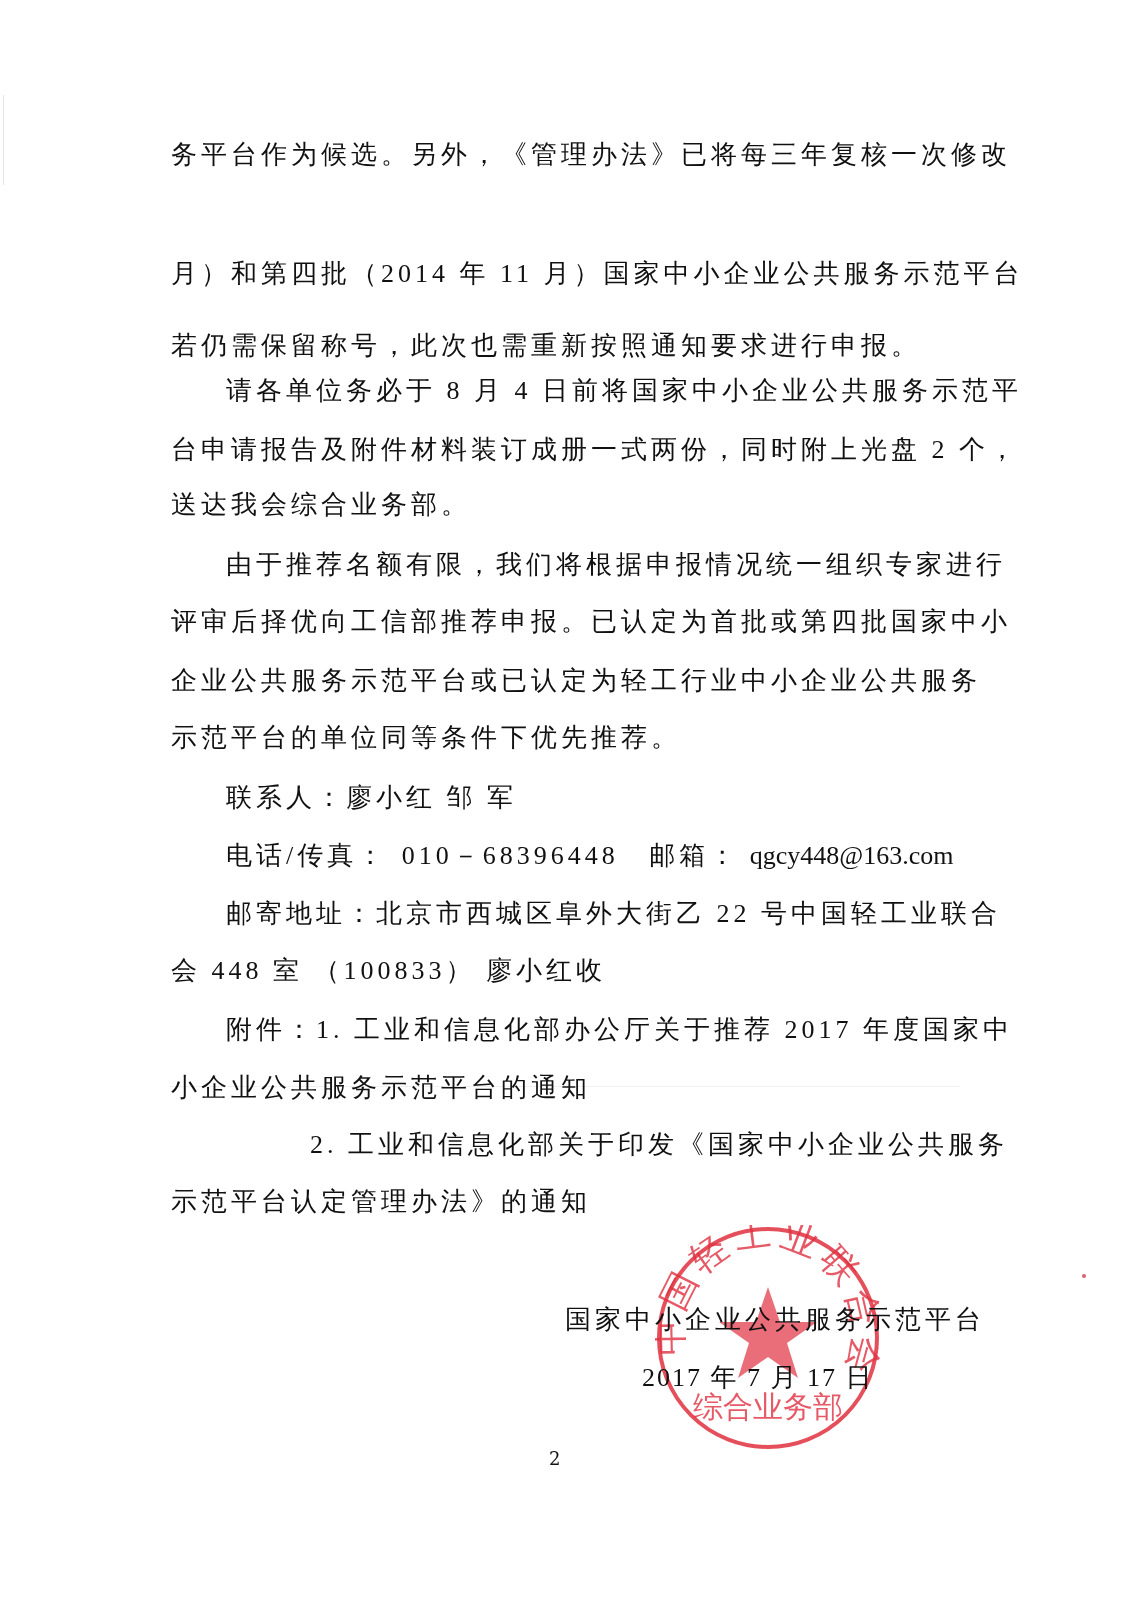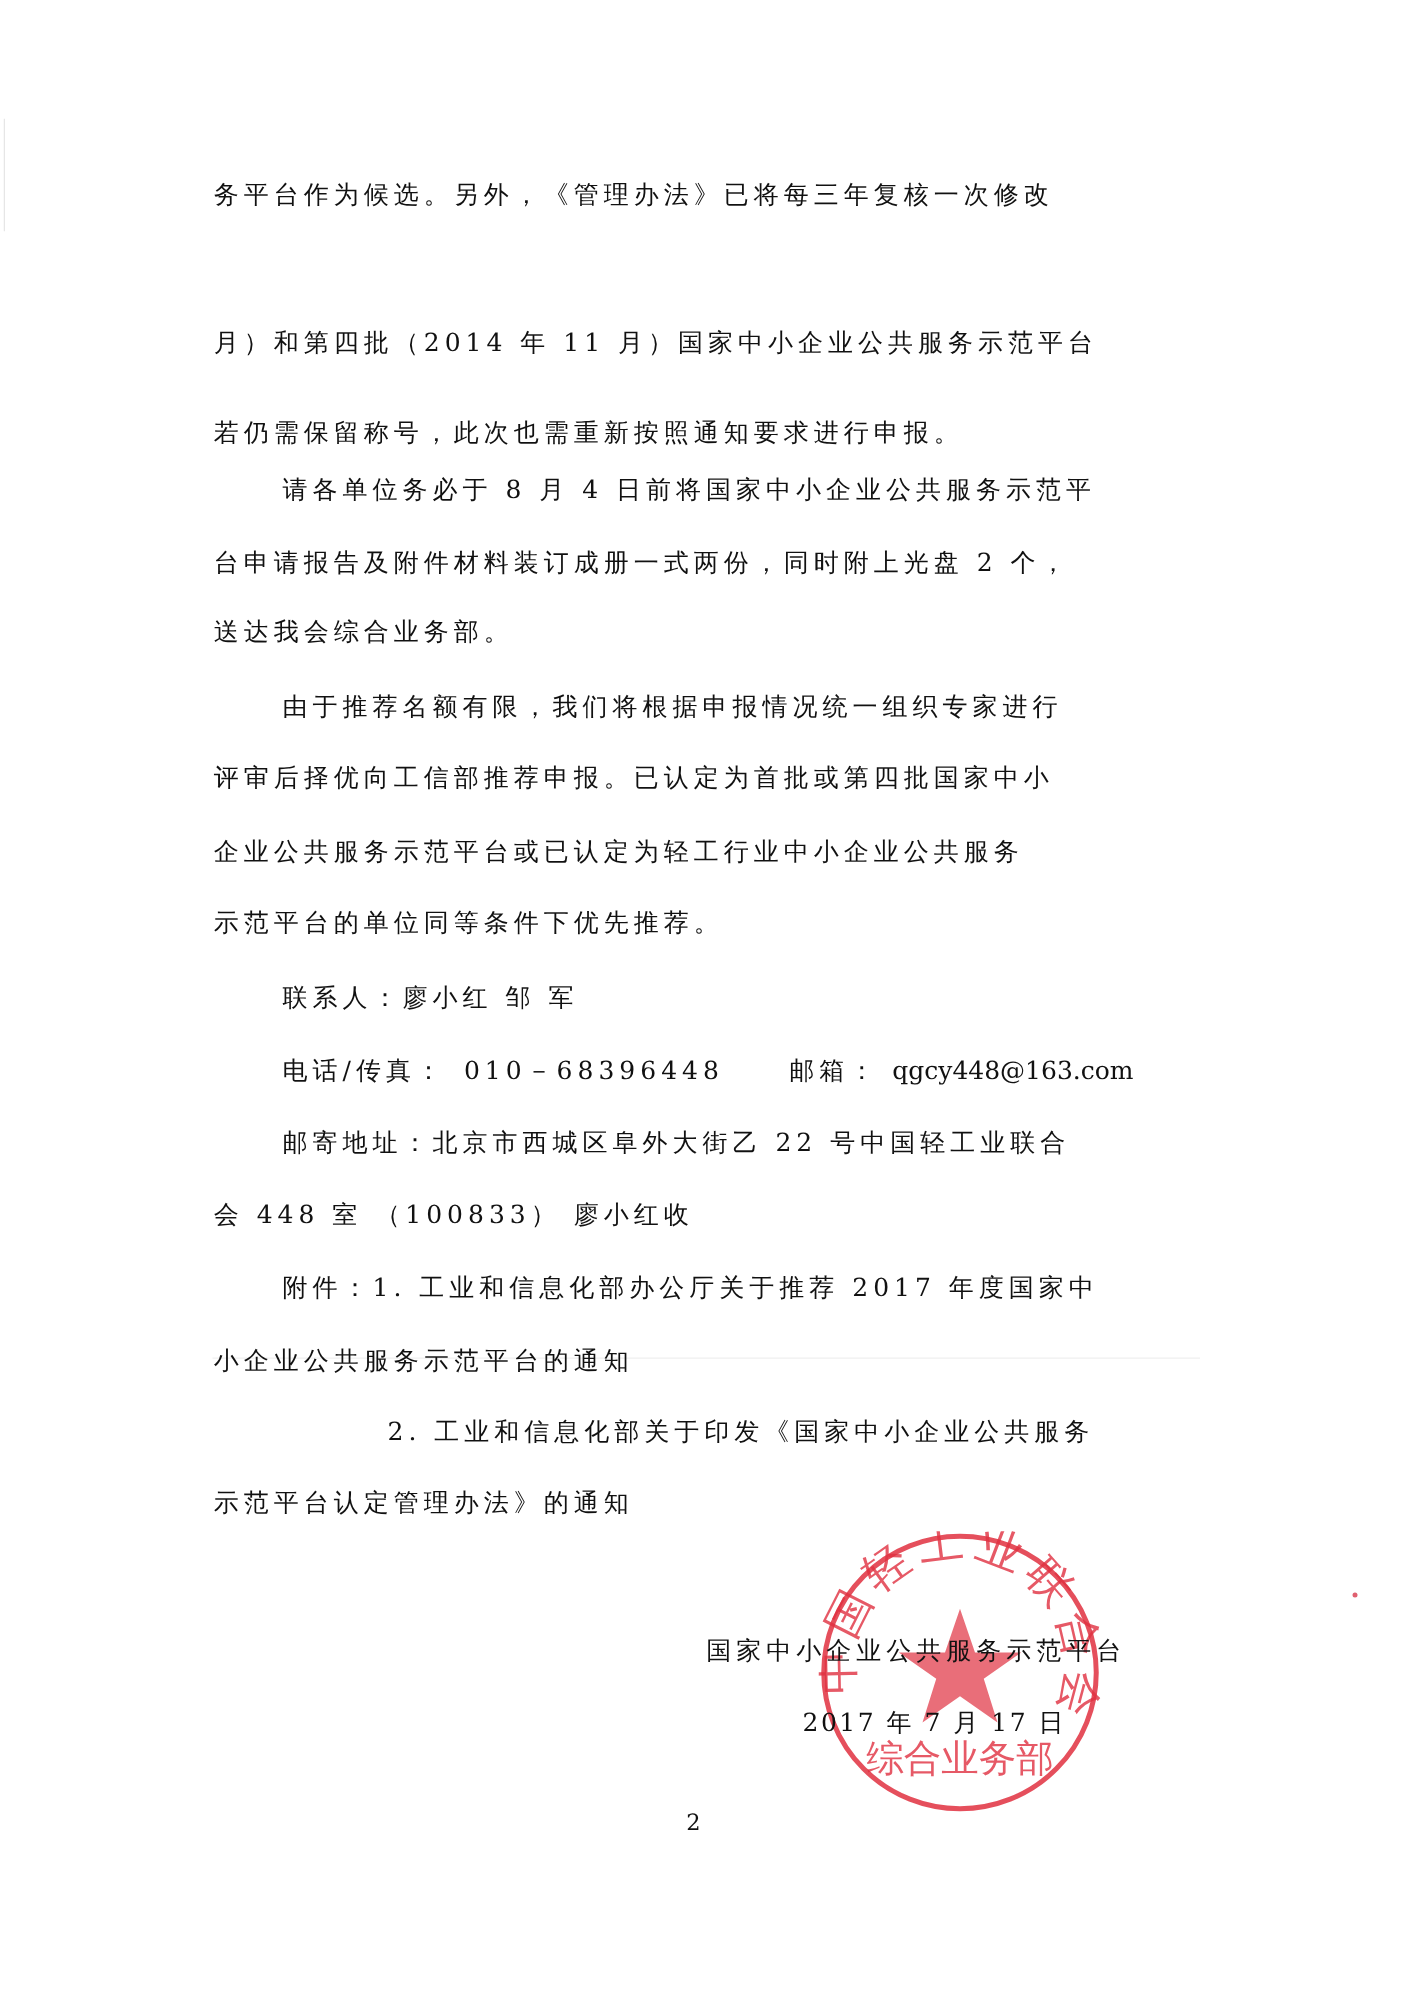--- a/index.html
+++ b/index.html
@@ -5,24 +5,25 @@
     html, body { margin: 0; padding: 0; background: #ffffff; }
     body {
       width: 1130px; height: 1600px; position: relative; overflow: hidden;
       font-family: "DejaVu Serif", "Liberation Serif", serif;
       color: #111111;
     }
     .page { position: absolute; left: 0; top: 0; width: 1130px; height: 1600px; }
     .line {
       position: absolute;
       left: 171px;
-      font-size: 20px;
+      font-size: 26px;
       line-height: 36px;
       letter-spacing: 4px;
       white-space: nowrap;
+      font-family: Liberation Serif, serif;
     }
     .indent { left: 226px; text-align: center; }
     .indent2 { left: 310px; }
     .sig { left: 565px; }
     .sig-date { left: 642px; text-align: right; }
     .page-num {
       position: absolute; left: 549px; top: 1448px;
       font-size: 18px; line-height: 22px;
     }
     .left-edge {
@@ -55,21 +56,21 @@
 
   <div class="line indent" style="top:547px">由于推荐名额有限，我们将根据申报情况统一组织专家进行</div>
   <div class="line" style="top:604px">评审后择优向工信部推荐申报。已认定为首批或第四批国家中小</div>
   <div class="line" style="top:663px">企业公共服务示范平台或已认定为轻工行业中小企业公共服务</div>
   <div class="line" style="top:720px">示范平台的单位同等条件下优先推荐。</div>
 
   <div class="line indent" style="top:780px">联系人：廖小红    邹  军</div>
   <div class="line indent" style="top:838px">
     <span>电话/传真：</span>
     <span style="margin-left:4px">010－68396448</span>
-    <span style="margin-left:42px">邮箱：</span>
+    <span style="margin-left:20px">邮箱：</span>
     <span style="letter-spacing:0">qgcy448@163.com</span>
   </div>
   <div class="line indent" style="top:896px">邮寄地址：北京市西城区阜外大街乙 22 号中国轻工业联合</div>
   <div class="line" style="top:953px">会 448 室 （100833）  廖小红收</div>
 
   <div class="line indent" style="top:1012px">附件：1. 工业和信息化部办公厅关于推荐 2017 年度国家中</div>
   <div class="scan-line"></div>
   <div class="line" style="top:1070px">小企业公共服务示范平台的通知</div>
   <div class="line indent2" style="top:1127px">2. 工业和信息化部关于印发《国家中小企业公共服务</div>
   <div class="line" style="top:1184px">示范平台认定管理办法》的通知</div>

